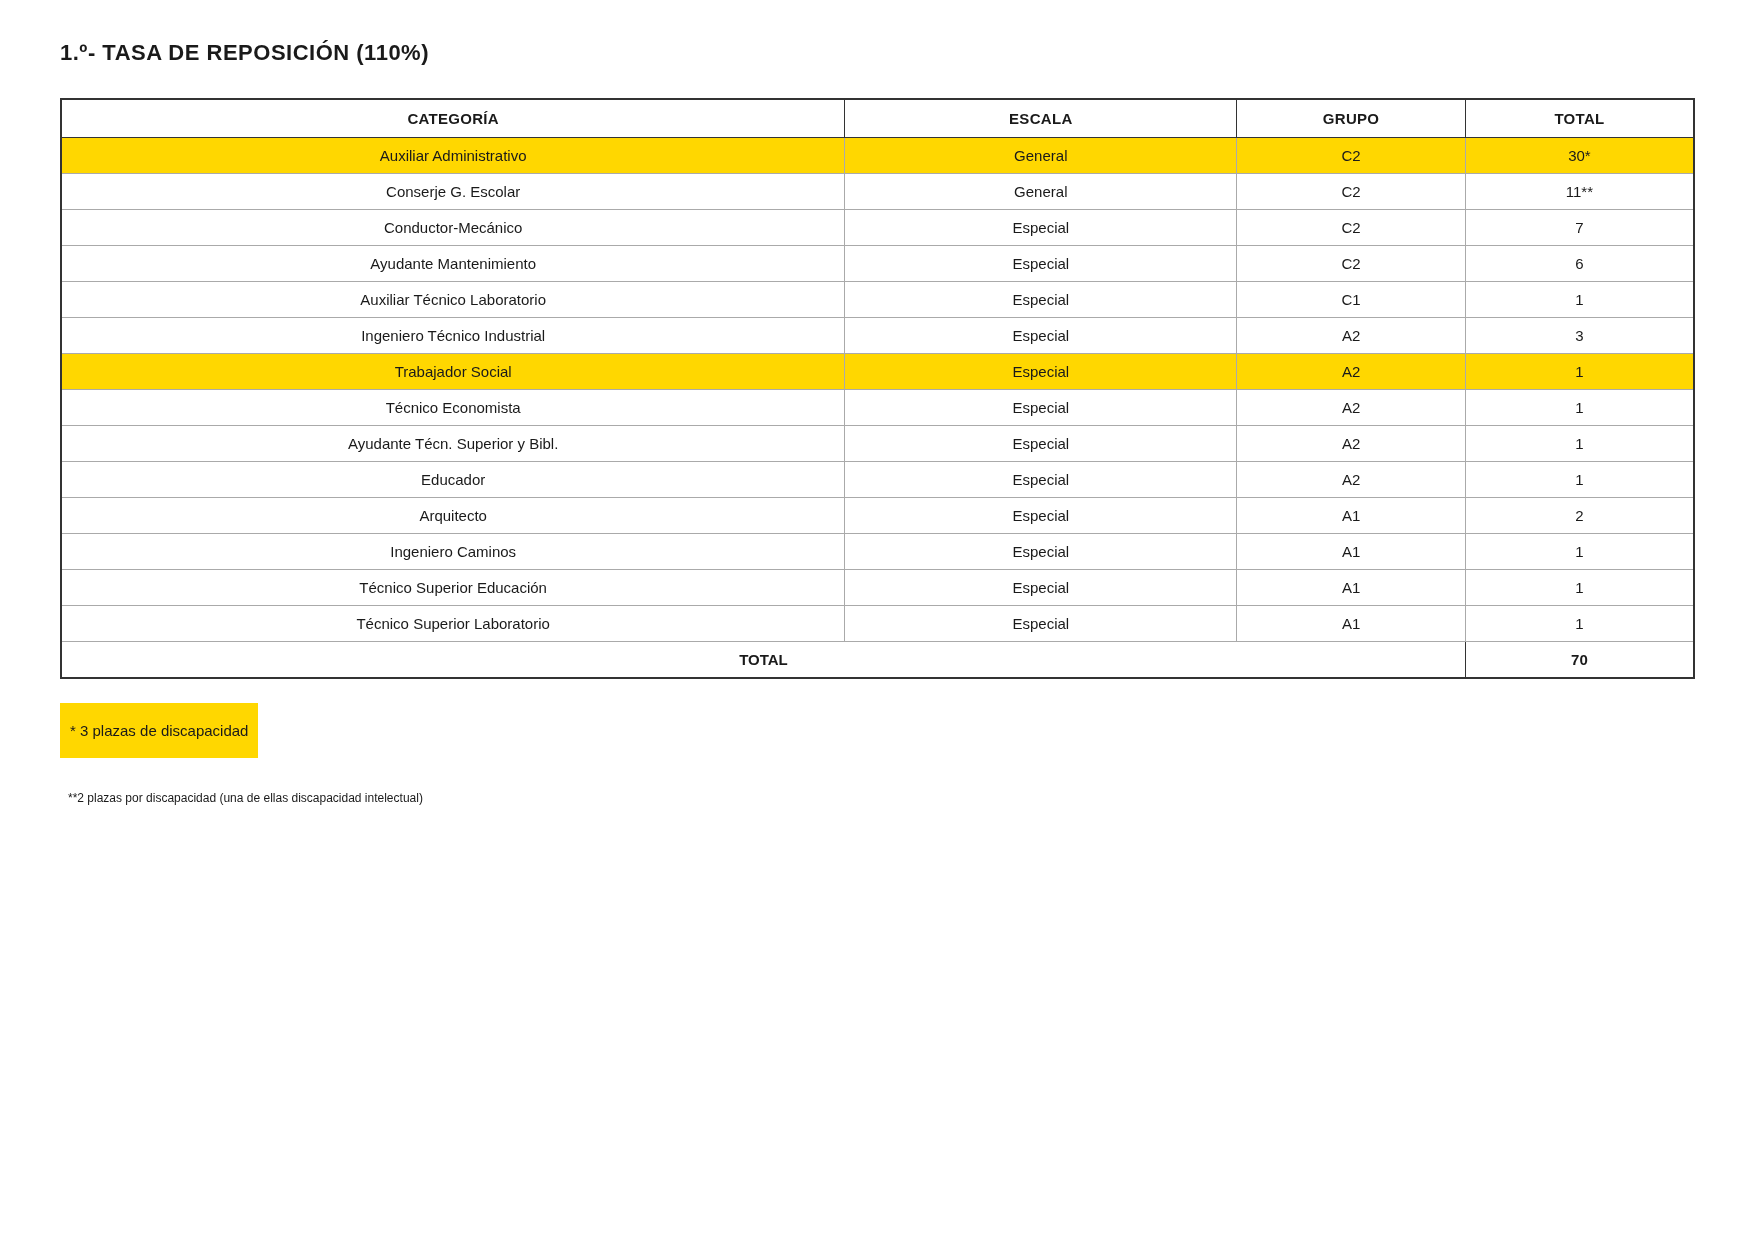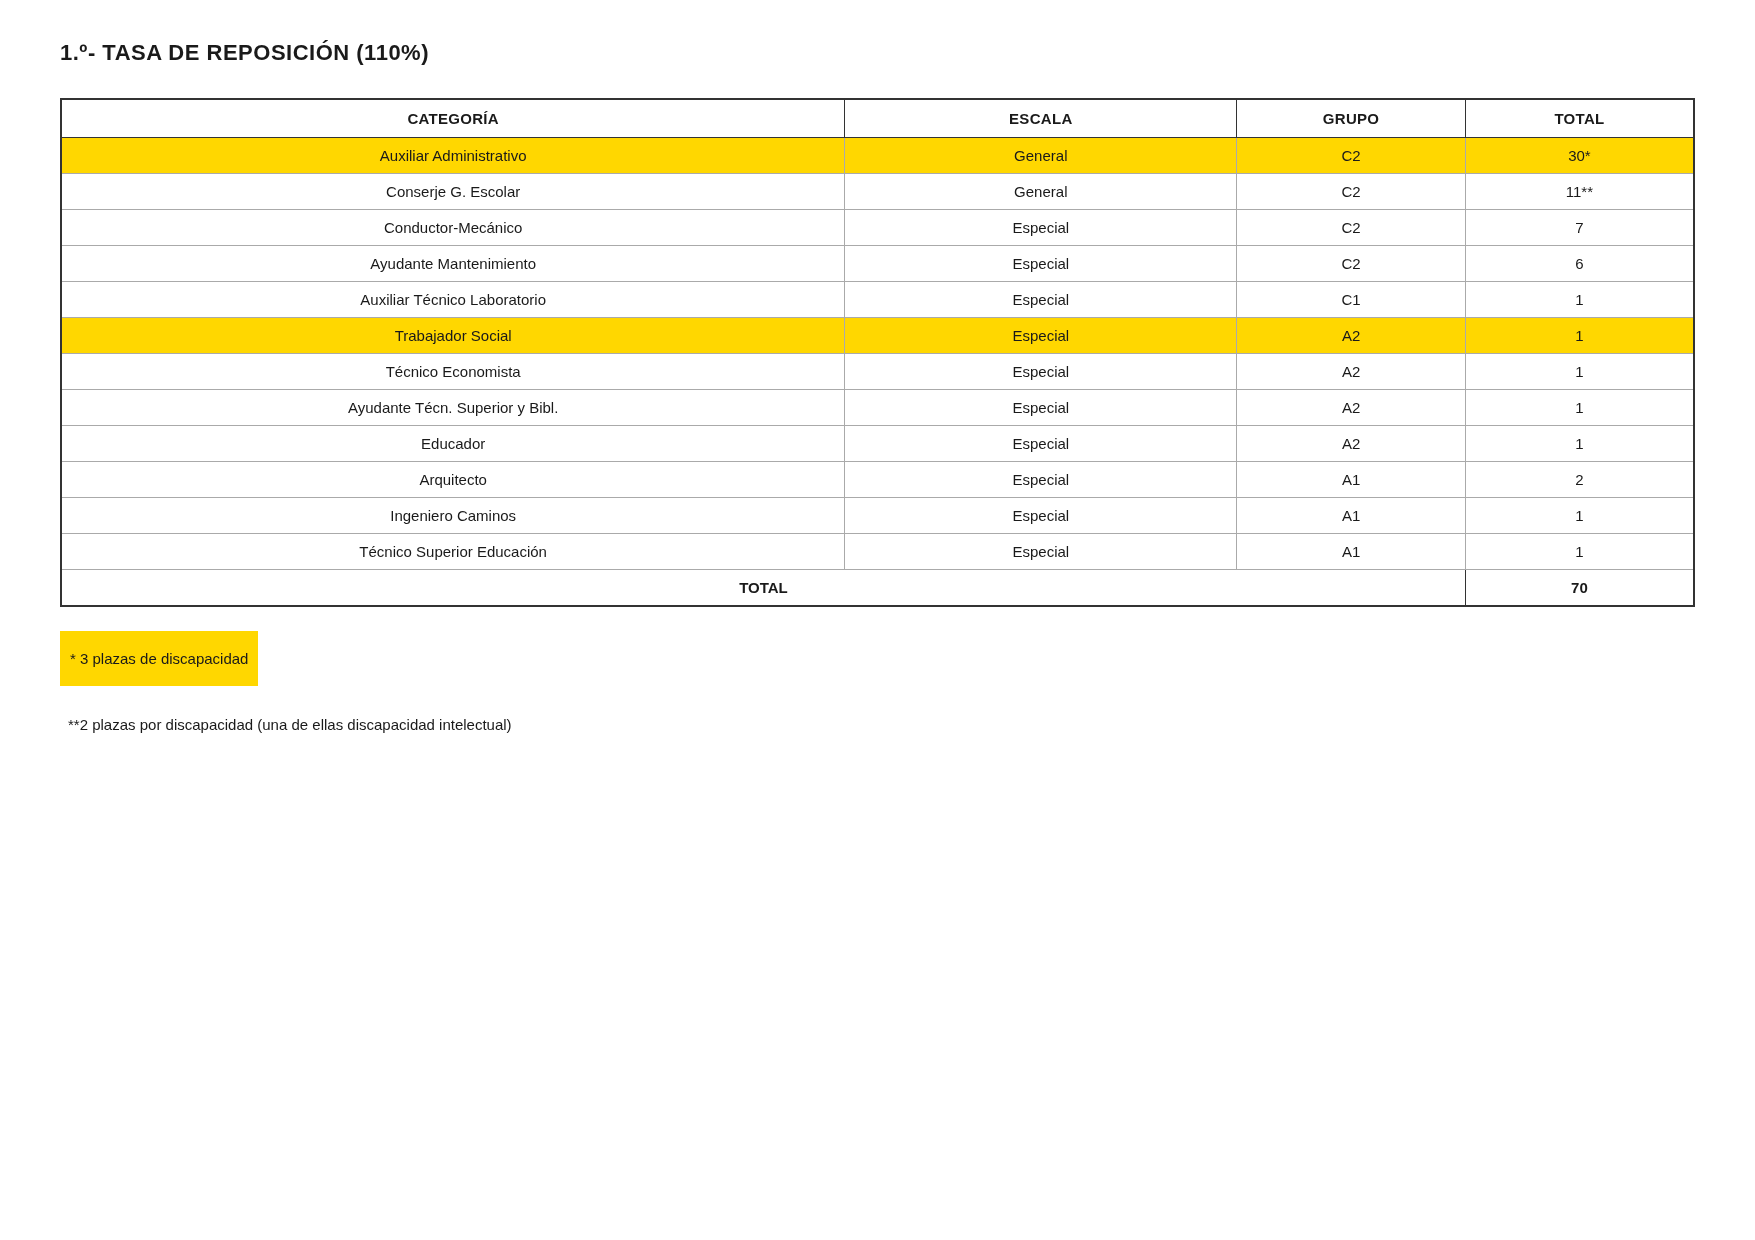--- a/index.html
+++ b/index.html
@@ -85,21 +85,21 @@
 
     .footnote-1 {
       display: inline-block;
       background-color: #FFD700;
       padding: 19px 10px;
       font-size: 15px;
       margin-bottom: 16px;
     }
 
     .footnote-2 {
-      font-size: 15px;
+      font-size: 12px;
       margin-left: 8px;
       margin-top: 40px;
     }
   </style>
 </head>
 <body>
 
 <h1 class="page-title">1.º- TASA DE REPOSICIÓN (110%)</h1>
 
 <table class="main-table">
@@ -135,20 +135,26 @@
         <td class="col-escala">Especial</td>
         <td class="col-grupo">C2</td>
         <td class="col-total">6</td>
       </tr>
       <tr>
         <td class="col-categoria">Auxiliar Técnico Laboratorio</td>
         <td class="col-escala">Especial</td>
         <td class="col-grupo">C1</td>
         <td class="col-total">1</td>
       </tr>
+      <tr>
+        <td class="col-categoria">Ingeniero Técnico Industrial</td>
+        <td class="col-escala">Especial</td>
+        <td class="col-grupo">A2</td>
+        <td class="col-total">3</td>
+      </tr>
       <tr class="highlight-row">
         <td class="col-categoria">Trabajador Social</td>
         <td class="col-escala">Especial</td>
         <td class="col-grupo">A2</td>
         <td class="col-total">1</td>
       </tr>
       <tr>
         <td class="col-categoria">Técnico Economista</td>
         <td class="col-escala">Especial</td>
         <td class="col-grupo">A2</td>
@@ -173,20 +179,26 @@
         <td class="col-total">2</td>
       </tr>
       <tr>
         <td class="col-categoria">Ingeniero Caminos</td>
         <td class="col-escala">Especial</td>
         <td class="col-grupo">A1</td>
         <td class="col-total">1</td>
       </tr>
       <tr>
         <td class="col-categoria">Técnico Superior Educación</td>
+        <td class="col-escala">Especial</td>
+        <td class="col-grupo">A1</td>
+        <td class="col-total">1</td>
+      </tr>
+      <tr>
+        <td class="col-categoria">Técnico Superior Laboratorio</td>
         <td class="col-escala">Especial</td>
         <td class="col-grupo">A1</td>
         <td class="col-total">1</td>
       </tr>
       <tr class="total-row">
         <td colspan="3" class="col-categoria">TOTAL</td>
         <td class="col-total">70</td>
       </tr>
     </tbody>
 </table>

